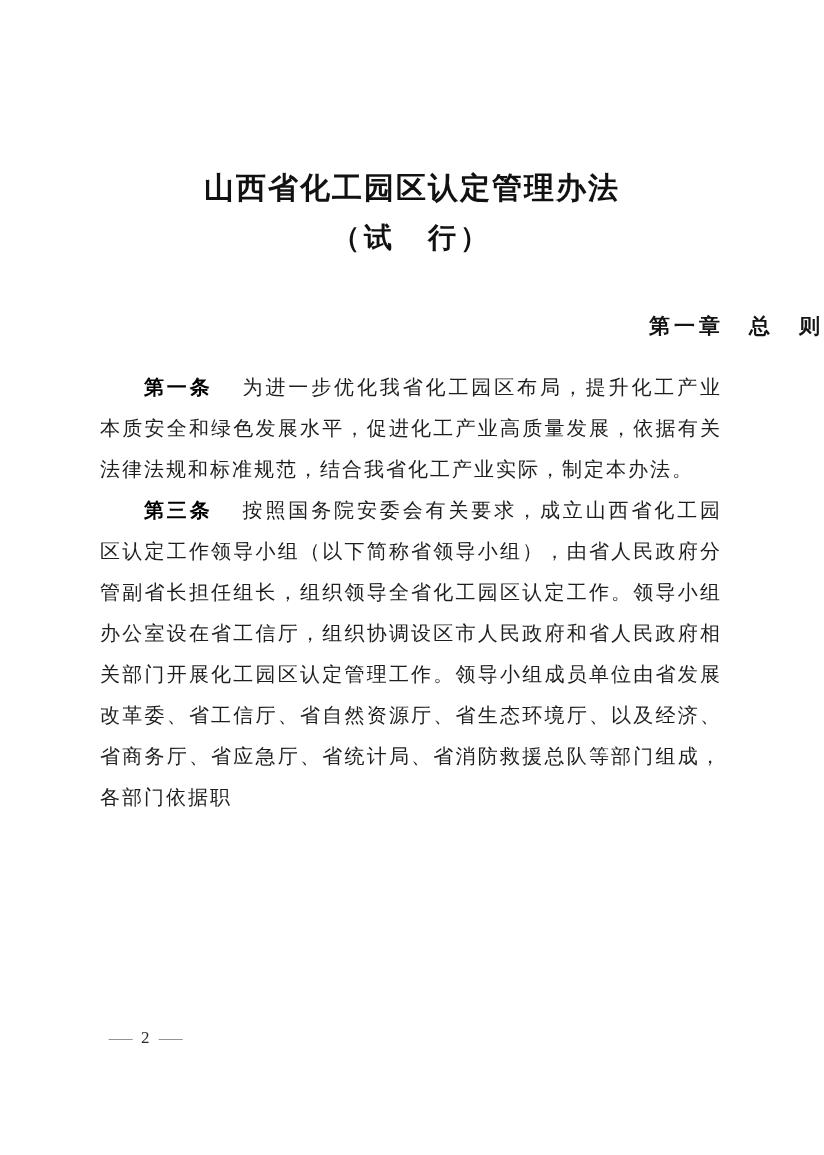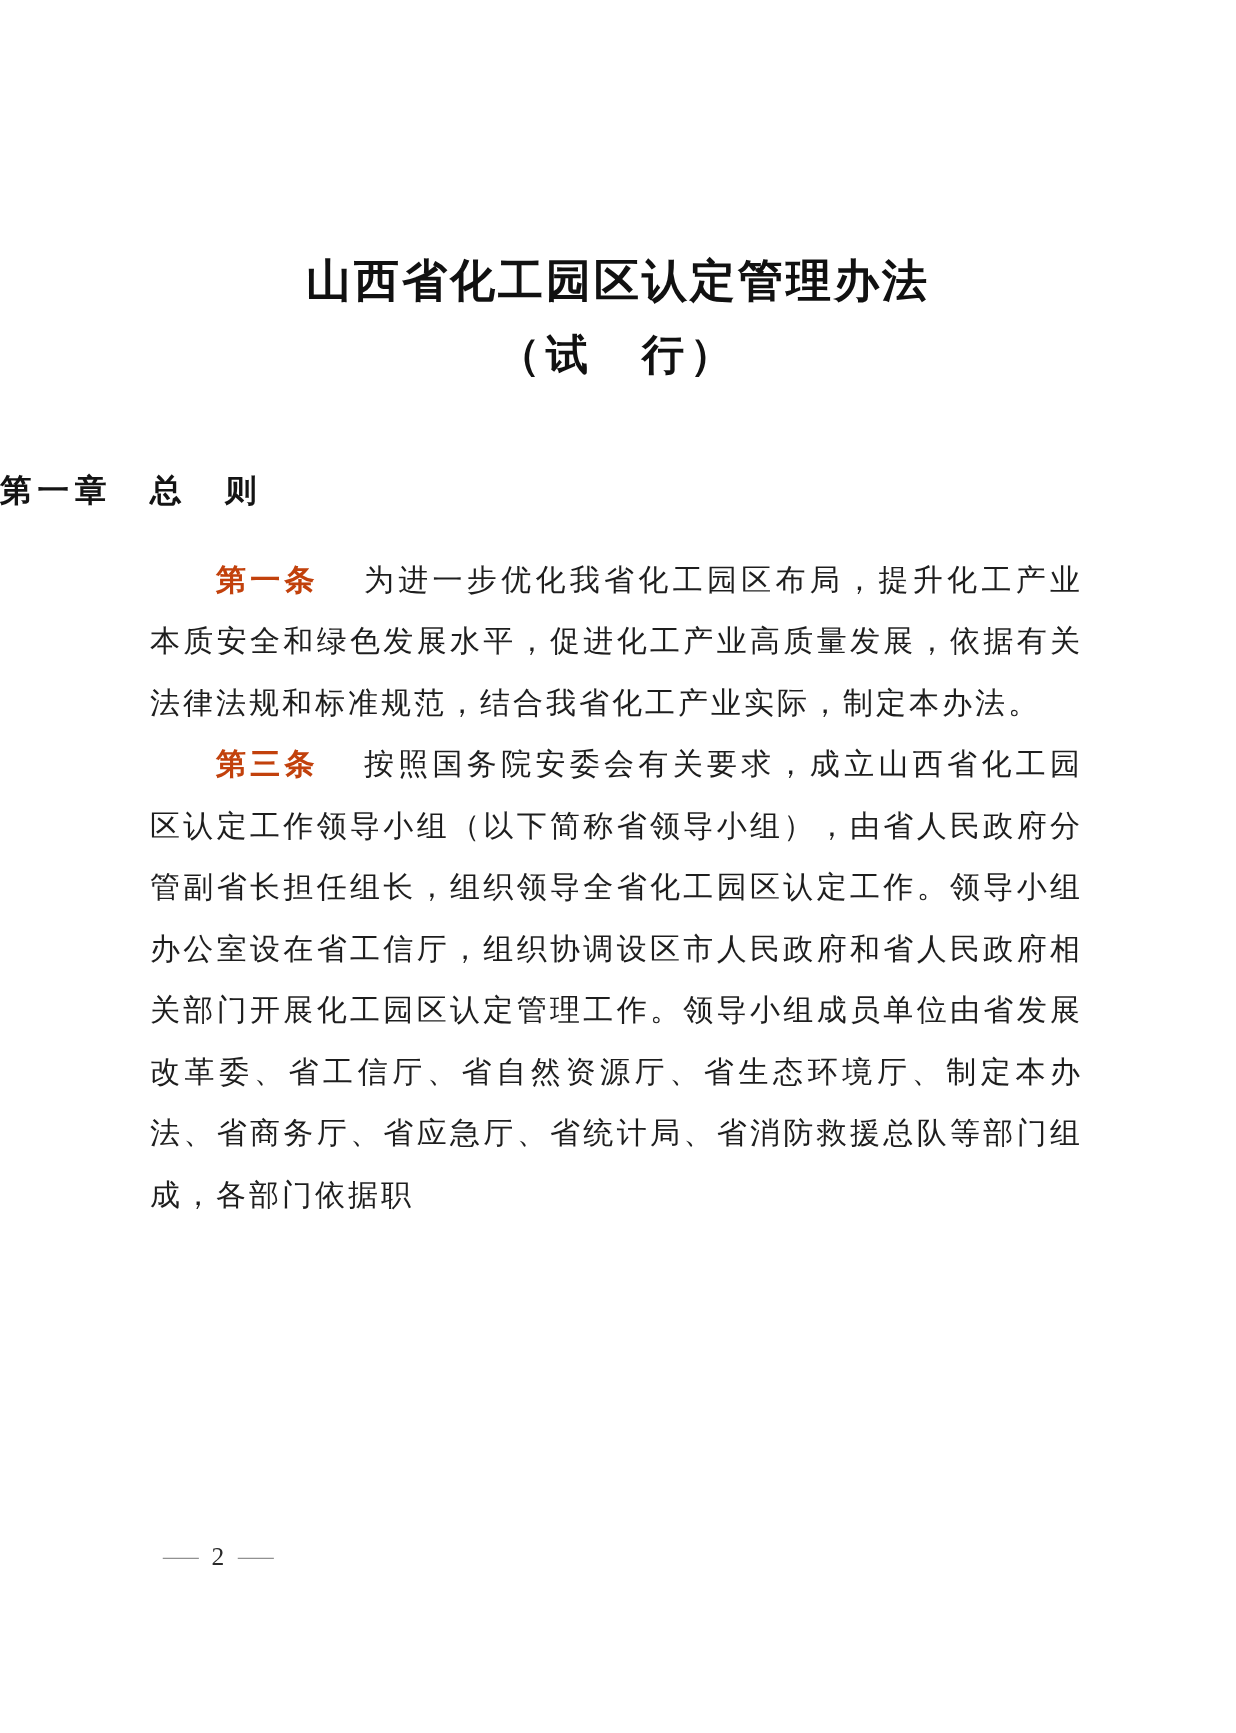--- a/index.html
+++ b/index.html
@@ -32,22 +32,22 @@
     text-align: center;
     font-family: Liberation Mono, monospace;
     font-weight: 700;
     font-size: 28px;
     line-height: 1.05;
     letter-spacing: 4px;
     color: #111111;
   }
   .chapter-heading {
     margin: 62px 0 0 0;
-    text-align: left;
-    font-family: Liberation Serif, serif;
+    text-align: right;
+    font-family: Liberation Mono, monospace;
     font-weight: 700;
     font-size: 21px;
     line-height: 1.1;
     letter-spacing: 4px;
     color: #141414;
   }
   .doc-body {
     margin: 28px 102px 0 100px;
     font-family: "Liberation Serif", serif;
     font-size: 20px;
@@ -56,21 +56,21 @@
     text-align: justify;
     color: #1e1e1e;
   }
   .doc-body p.article {
     margin: 0;
     text-indent: 44px;
   }
   .article-label {
     font-family: "Liberation Sans", sans-serif;
     font-weight: 700;
-    color: #c2410c;
+    color: #000000;
     margin-right: 30px;
   }
   .page-footer {
     position: absolute;
     left: 111px;
     top: 1028px;
     display: flex;
     align-items: center;
     gap: 11px;
     font-family: "Liberation Serif", serif;
@@ -102,21 +102,21 @@
   <h3 class="chapter-heading">第一章　总　则</h3>
 
   <div class="doc-body">
 
     <p class="article">
       <span class="article-label">第一条</span><span>为进一步优化我省化工园区布局，提升化工产业本质安全和绿色发展水平，促进化工产业高质量发展，依据有关法律法规和标准规范，结合我省化工产业实际，制定本办法。</span>
     </p>
 
 
     <p class="article">
-      <span class="article-label">第三条</span><span>按照国务院安委会有关要求，成立山西省化工园区认定工作领导小组（以下简称省领导小组），由省人民政府分管副省长担任组长，组织领导全省化工园区认定工作。领导小组办公室设在省工信厅，组织协调设区市人民政府和省人民政府相关部门开展化工园区认定管理工作。领导小组成员单位由省发展改革委、省工信厅、省自然资源厅、省生态环境厅、制定本办法、省商务厅、省应急厅、省统计局、省消防救援总队等部门组成，各部门依据职</span>
+      <span class="article-label">第三条</span><span>按照国务院安委会有关要求，成立山西省化工园区认定工作领导小组（以下简称省领导小组），由省人民政府分管副省长担任组长，组织领导全省化工园区认定工作。领导小组办公室设在省工信厅，组织协调设区市人民政府和省人民政府相关部门开展化工园区认定管理工作。领导小组成员单位由省发展改革委、省工信厅、省自然资源厅、省生态环境厅、以及经济、省商务厅、省应急厅、省统计局、省消防救援总队等部门组成，各部门依据职</span>
     </p>
 
   </div>
 
   <div class="page-footer">
     <span class="footer-dash">—</span>
     <span class="footer-page-number">2</span>
     <span class="footer-dash">—</span>
   </div>
 

